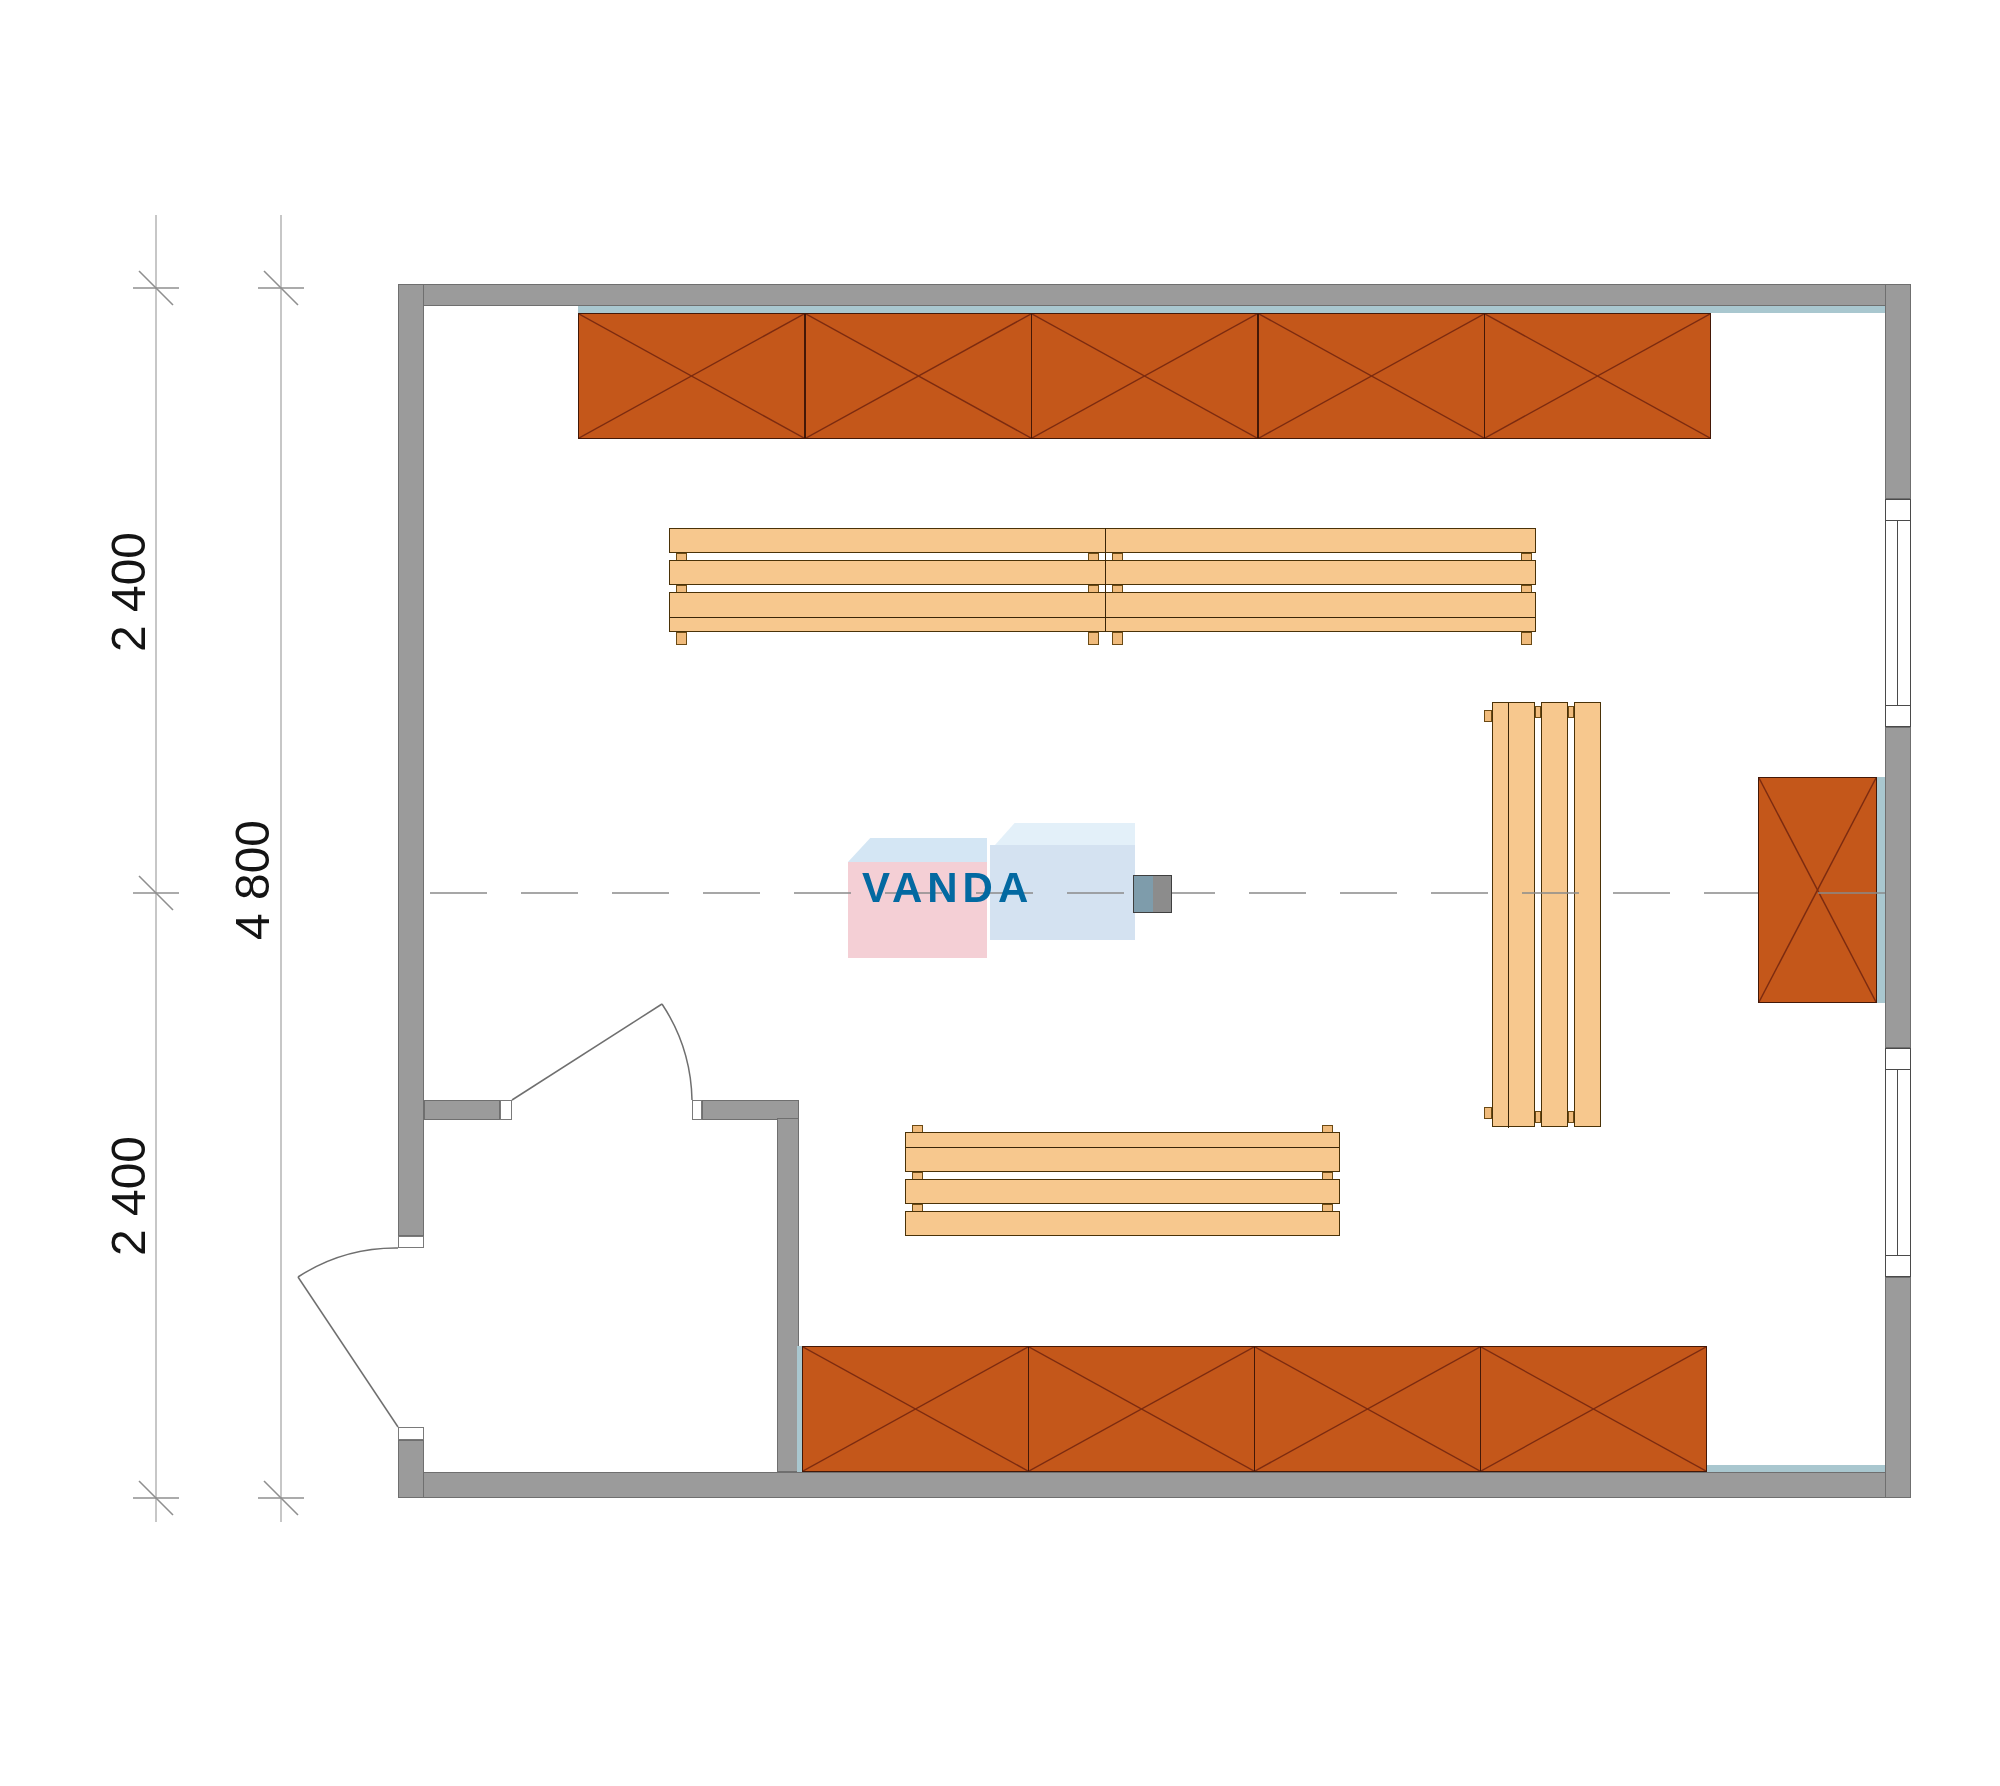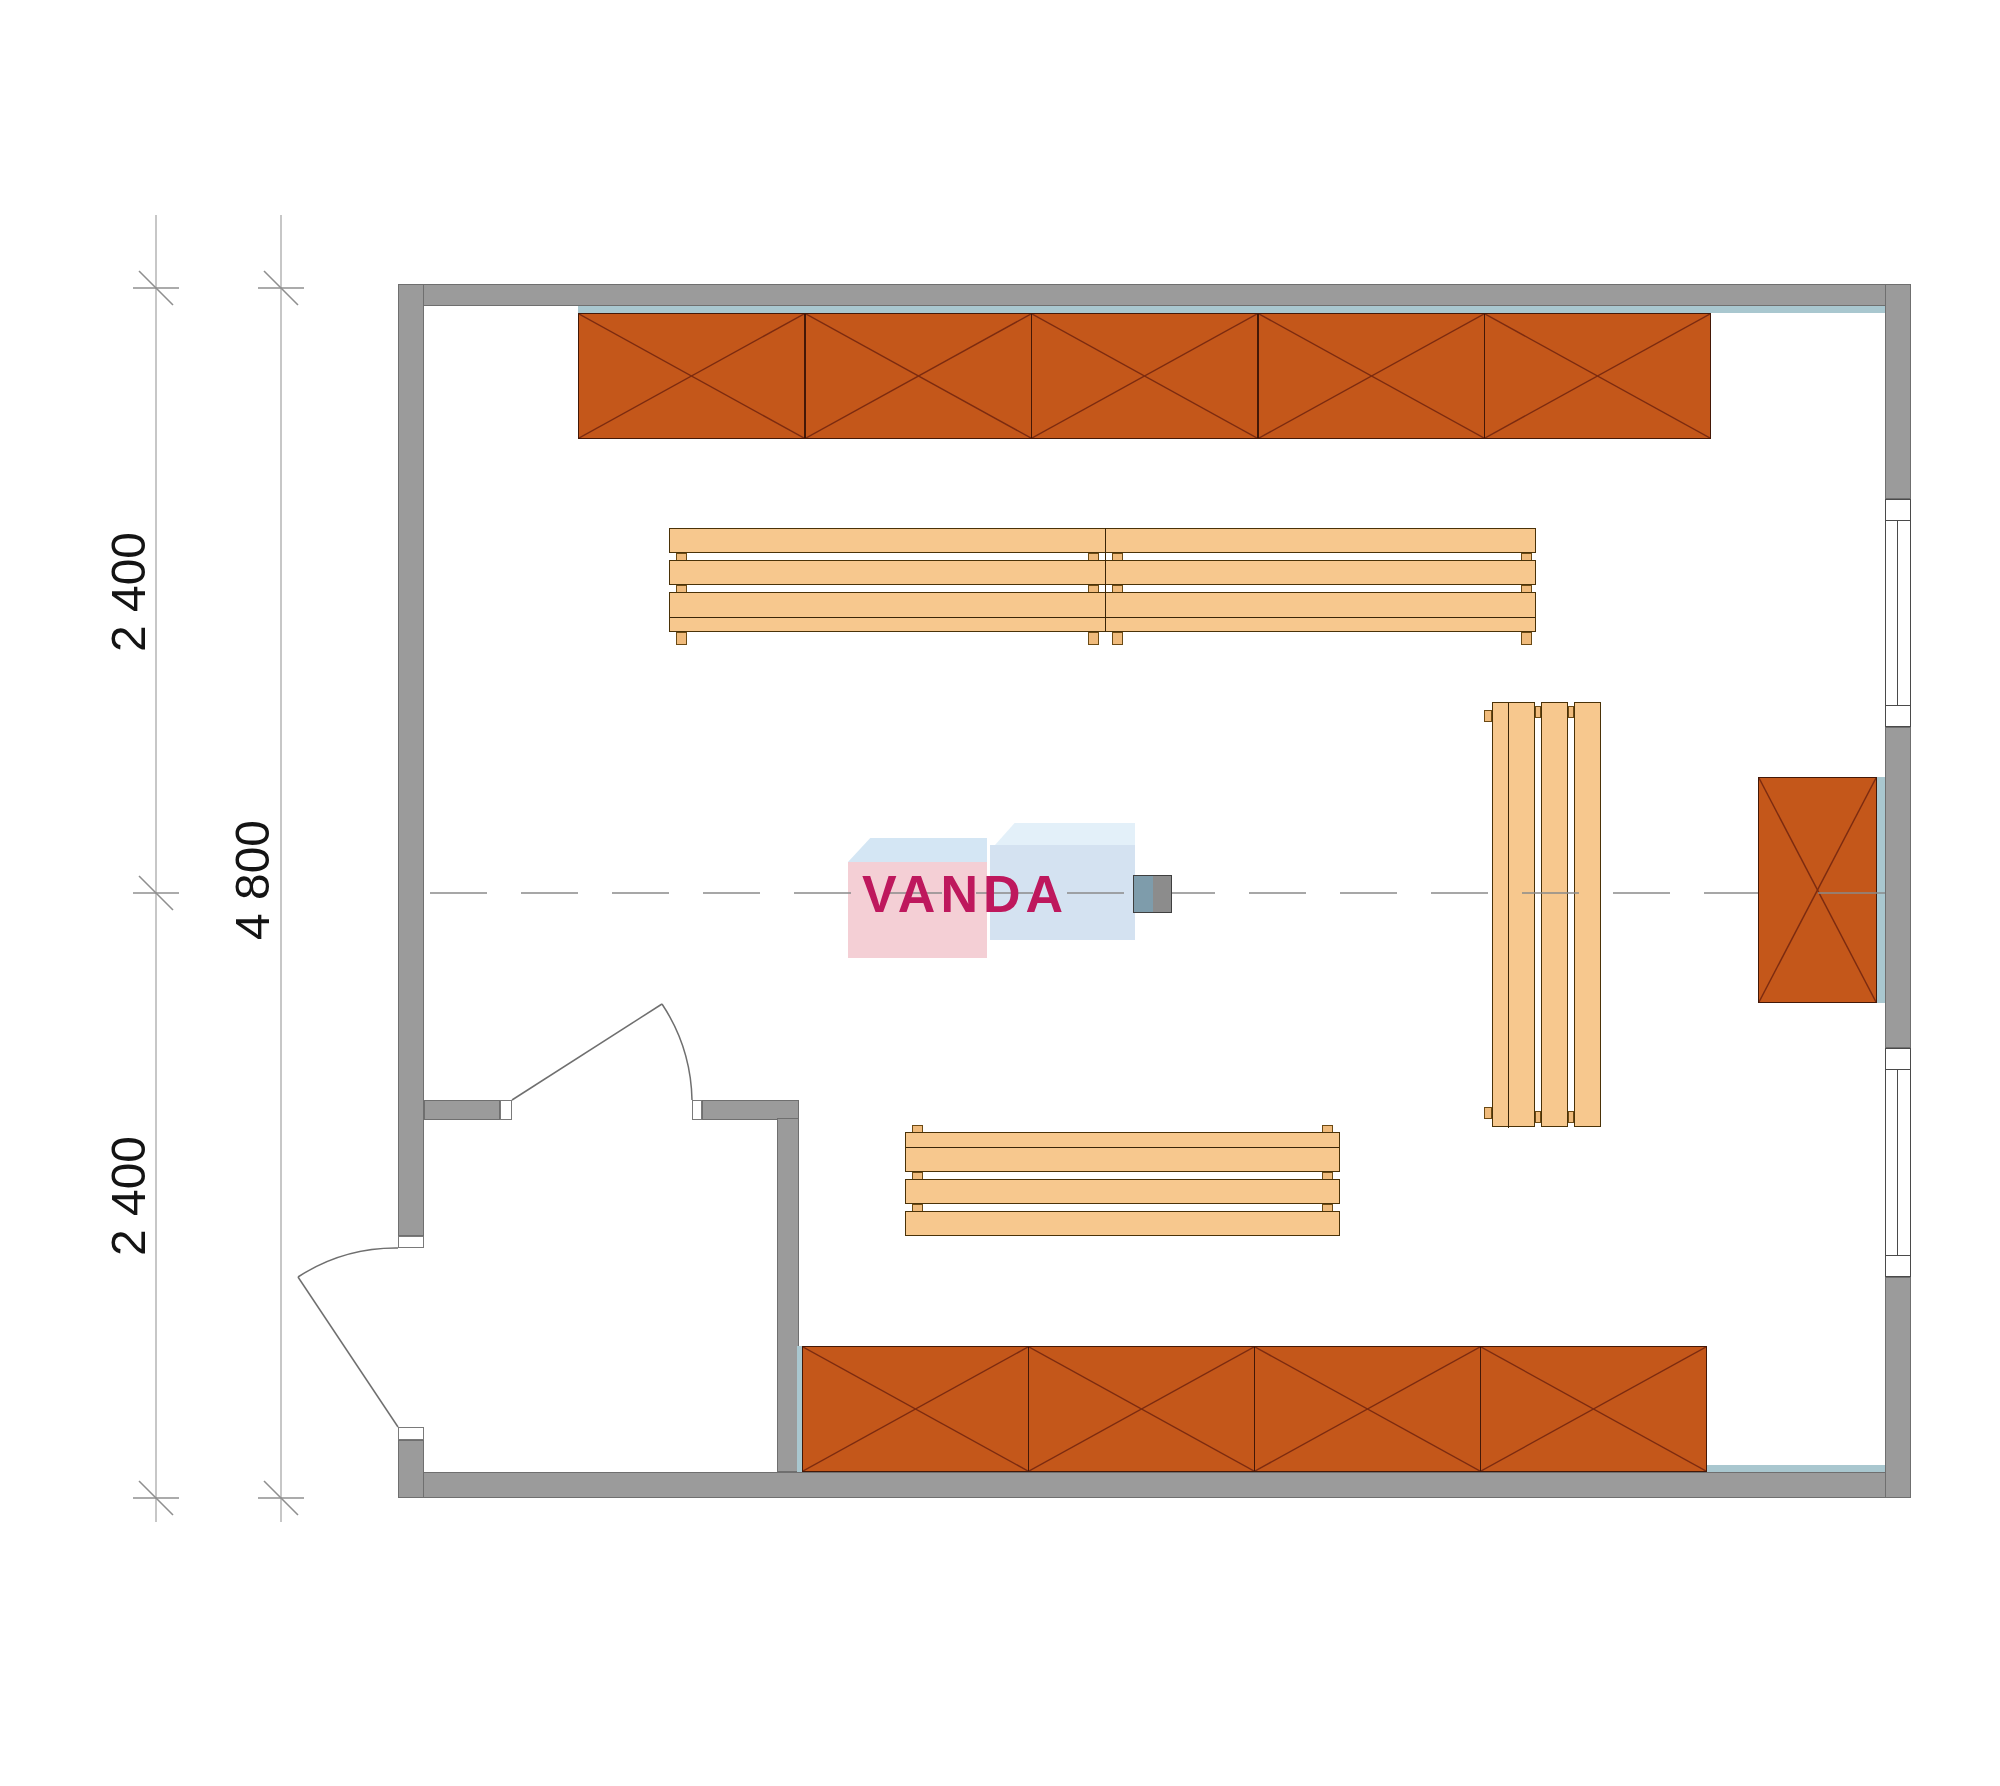--- a/index.html
+++ b/index.html
@@ -18,21 +18,21 @@
   .window .hl-bot{position:absolute;left:0;right:0;bottom:20px;border-bottom:1px solid #4a4a4a;}
   .window .vl{position:absolute;left:11px;top:20px;bottom:20px;border-left:1px solid #4a4a4a;}
   .bench{position:absolute;}
   .slat{position:absolute;background:#f7c88e;border:1px solid #4a3208;box-sizing:border-box;}
   .slatline-h{position:absolute;left:0;right:0;height:0;border-top:1.5px solid #3a2508;}
   .slatline-v{position:absolute;top:0;bottom:0;width:0;border-left:1.5px solid #3a2508;}
   .foot{position:absolute;background:#f0bb7c;border:1px solid #6b4a14;box-sizing:border-box;}
   .dim-label{position:absolute;font-size:48px;color:#141414;white-space:nowrap;
              transform:translate(-50%,-50%) rotate(-90deg);}
   .logo-block{position:absolute;}
-  .logo-text{position:absolute;font-weight:800;color:#be185d;font-size:52px;letter-spacing:5px;z-index:50;}
+  .logo-text{position:absolute;font-weight:800;color:#0369a1;font-size:42px;letter-spacing:5px;z-index:50;}
   .z10{z-index:10}.z15{z-index:15}.z16{z-index:16}.z18{z-index:18}.z20{z-index:20}
   .z22{z-index:22}.z30{z-index:30}.z40{z-index:40}.z45{z-index:45}
 </style>
 </head>
 <body>
 
 <div class="plan">
 
   <svg class="layer z10">
 

